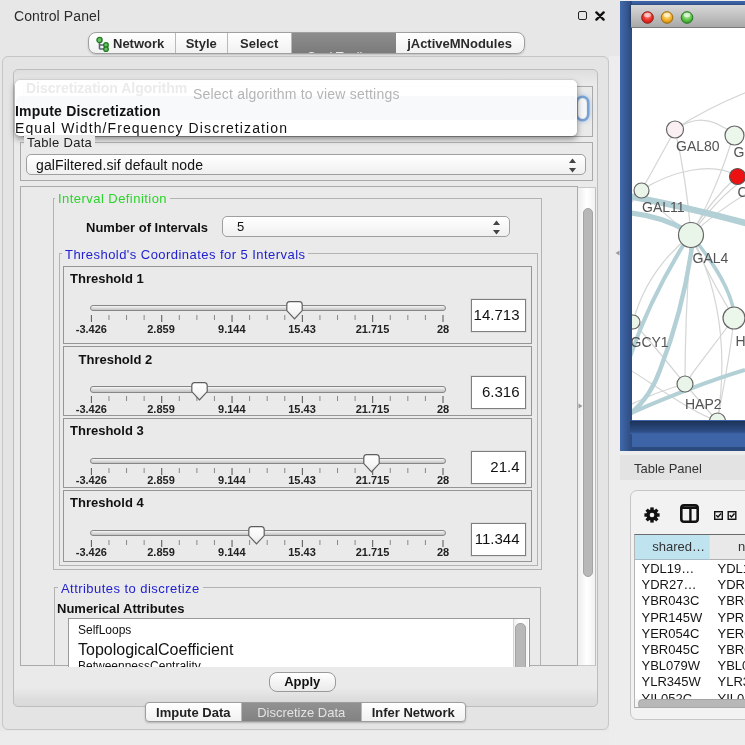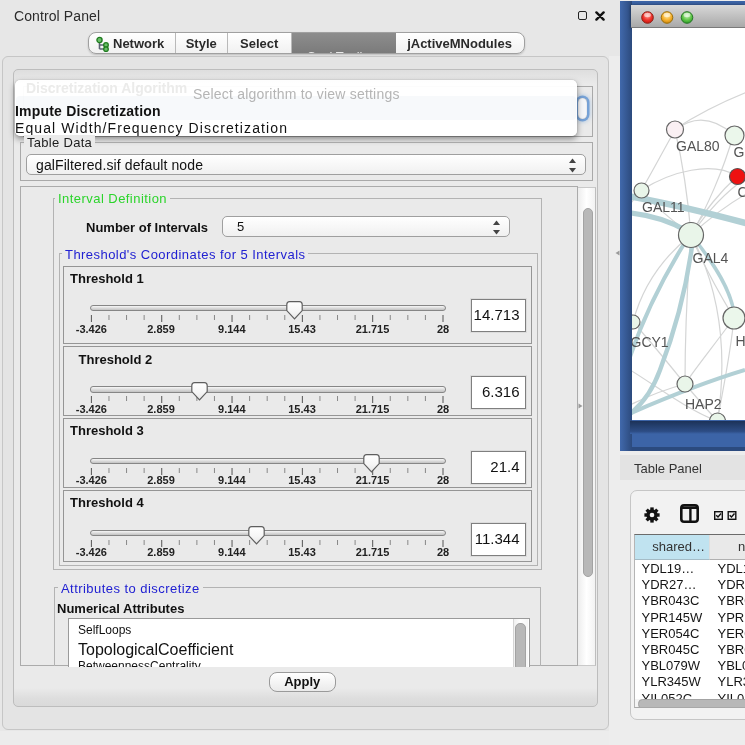--- a/index.html
+++ b/index.html
@@ -268,20 +268,25 @@
   <div class="abs" style="left:68px;top:617.5px;width:459.5px;height:48px;background:#ffffff;border:1px solid #9a9a9a;border-bottom:none;overflow:hidden;">
     <div class="txt" style="left:9px;top:4px;font-size:12px;color:#111;">SelfLoops</div>
     <div class="txt" style="left:9px;top:22px;font-size:16px;color:#111;">TopologicalCoefficient</div>
     <div class="txt" style="left:9px;top:40px;font-size:12px;color:#111;">BetweennessCentrality</div>
     <div class="abs" style="right:1px;top:0;width:14px;height:48px;background:linear-gradient(90deg,#f0f0f0,#ffffff 45%,#f6f6f6);border-left:1px solid #d5d5d5;"></div>
     <div class="abs" style="right:2.5px;top:4px;width:9px;height:46px;border-radius:5px;background:#b8b8b8;border:1px solid #a3a3a3;"></div>
   </div>
 
   <div class="abs" style="left:269px;top:671.5px;width:64.5px;height:18px;border:1px solid #9a9a9a;border-radius:8px;background:linear-gradient(#ffffff,#eaeaea);text-align:center;font-size:13px;font-weight:bold;color:#111;line-height:17.5px;">Apply</div>
 
+  <div class="abs" style="left:144.5px;top:701.5px;width:319.5px;height:18.5px;border:1px solid #9e9e9e;border-radius:4px;background:linear-gradient(#ffffff,#f1f1f1);box-shadow:0 1px 2px rgba(0,0,0,0.22);overflow:hidden;display:flex;">
+    <div class="seg" style="width:96.5px;border-right:1px solid #b9b9b9;text-align:center;font-size:13px;font-weight:600;color:#222;padding-top:2px;">Impute Data</div>
+    <div class="seg" style="width:118.5px;background:linear-gradient(#919191,#828282);text-align:center;font-size:13px;color:#e3e3e3;padding-top:2px;">Discretize Data</div>
+    <div class="seg" style="flex:1;border-left:1px solid #b9b9b9;text-align:center;font-size:13px;font-weight:600;color:#222;padding-top:2px;">Infer Network</div>
+  </div>
 </div>
 
 <div class="abs" id="right" style="left:620px;top:0;width:125px;height:745px;background:#ededed;overflow:hidden;">
 
   <div class="abs" style="left:0;top:1px;width:125px;height:449.5px;background:#3c64a7;border-bottom:0px;"></div>
   <div class="abs" style="left:0;top:446.5px;width:125px;height:4px;background:#2b4a7e;"></div>
   <div class="abs" style="left:0;top:1px;width:12px;height:449.5px;background:linear-gradient(90deg,#4169ac,#2c4a7d);"></div>
 
   <div class="abs" style="left:10px;top:420.5px;width:115px;height:13px;background:linear-gradient(#1c3258,#2d4d85 80%,#3c64a7);"></div>
 

